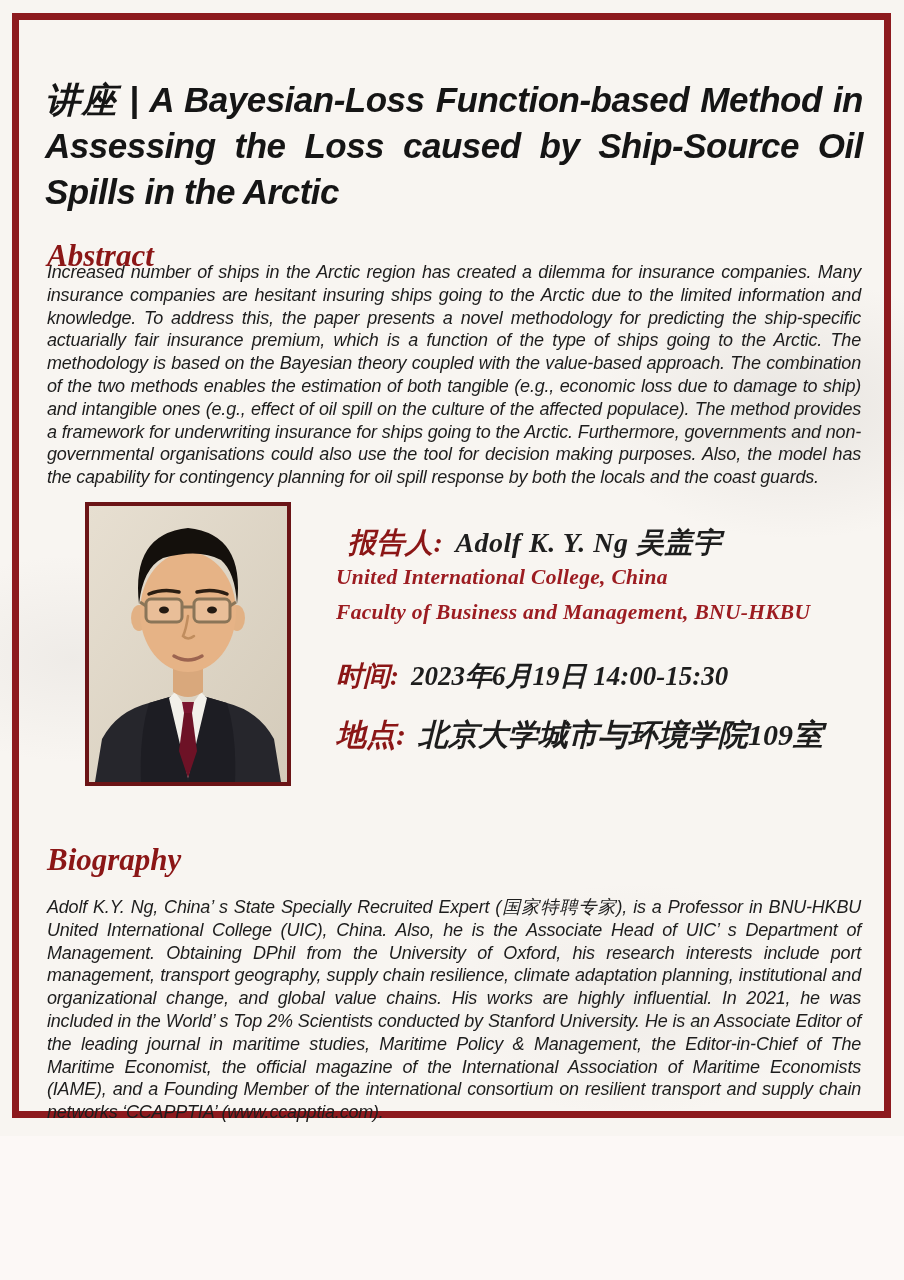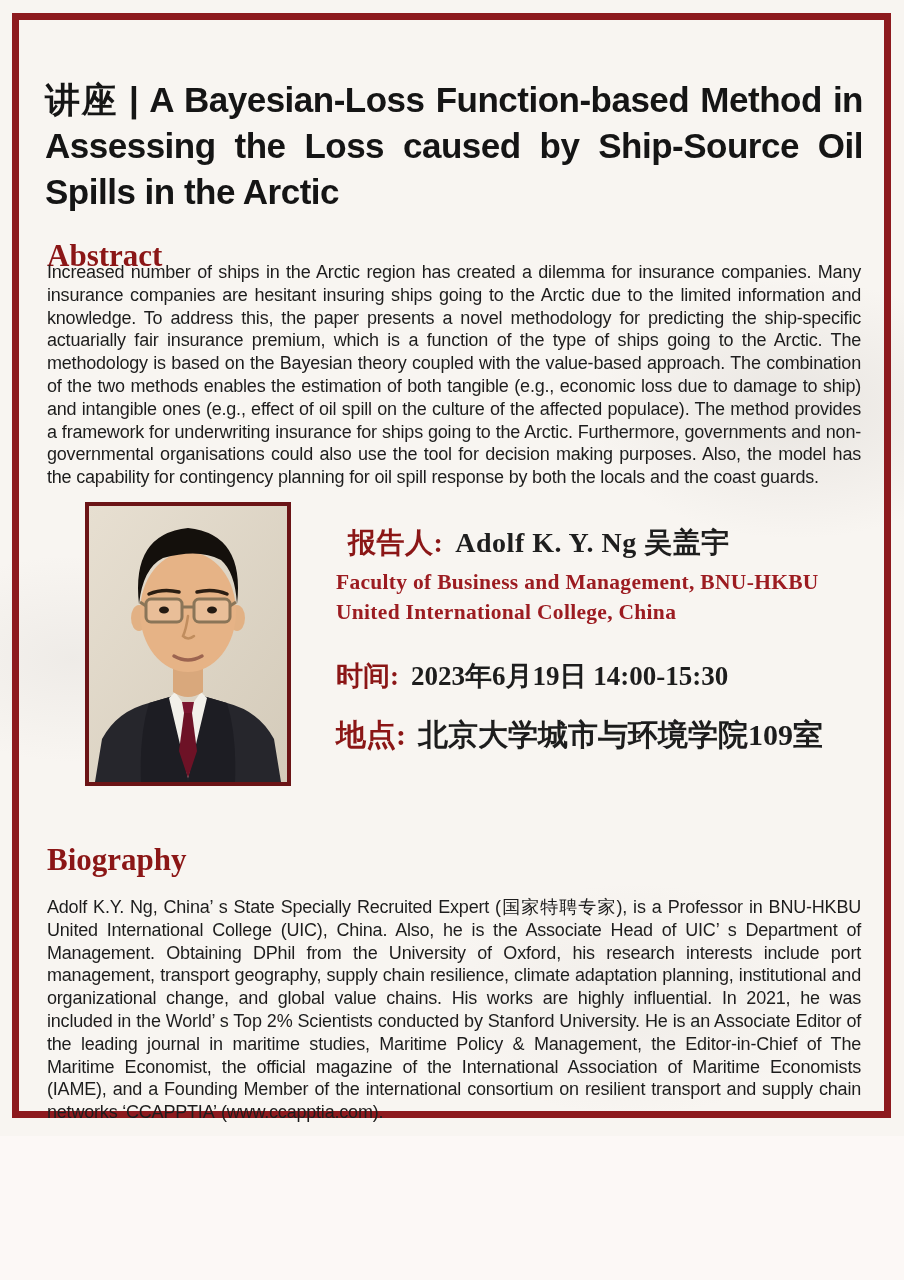--- a/index.html
+++ b/index.html
@@ -9,20 +9,21 @@
     font-family:"Liberation Sans", sans-serif;
     -webkit-font-smoothing:antialiased;
   }
   .poster {
     position:relative; width:904px; height:1136px; overflow:hidden;
     background:
       radial-gradient(ellipse 320px 200px at 88% 36%, rgba(170,165,160,.20), transparent 65%),
       radial-gradient(ellipse 260px 160px at 8% 58%, rgba(170,165,160,.12), transparent 65%),
       radial-gradient(ellipse 300px 180px at 70% 88%, rgba(170,165,160,.10), transparent 65%),
       #f8f5f1;
+    font-style: italic;
   }
   .frame {
     position:absolute; left:12px; top:13px; right:13px; bottom:18px;
     border:7px solid #8d1a1e;
     pointer-events:none;
   }
   .title {
     position:absolute; left:45px; top:54px; width:818px;
     font-family:"Liberation Sans", sans-serif;
     font-weight:bold; font-size:35px; line-height:46px; letter-spacing:-0.5px;
@@ -143,22 +144,22 @@
         <path d="M99 110 q-2 14 -5 20 q5 5 11 0" stroke="#c08d5e" stroke-width="2.5" fill="none" stroke-linecap="round"></path>
 
         <path d="M85 150 q14 8 28 0" stroke="#9c6450" stroke-width="3.5" fill="none" stroke-linecap="round"></path>
       </svg>
     </div>
 
     <div class="speaker-info">
       <div class="speaker-name-line">
         <span class="red-label">报告人:</span><span>Adolf K. Y.  Ng 吴盖宇</span>
       </div>
+      <div class="affil">United International College, China</div>
       <div class="affil first">Faculty of Business and Management, BNU-HKBU</div>
-      <div class="affil">United International College, China</div>
       <div class="time-line">
         <span class="red-label">时间:</span><span>2023年6月19日 14:00-15:30</span>
       </div>
       <div class="loc-line">
         <span class="red-label">地点:</span><span>北京大学城市与环境学院109室</span>
       </div>
     </div>
   </section>
 
   <section>

